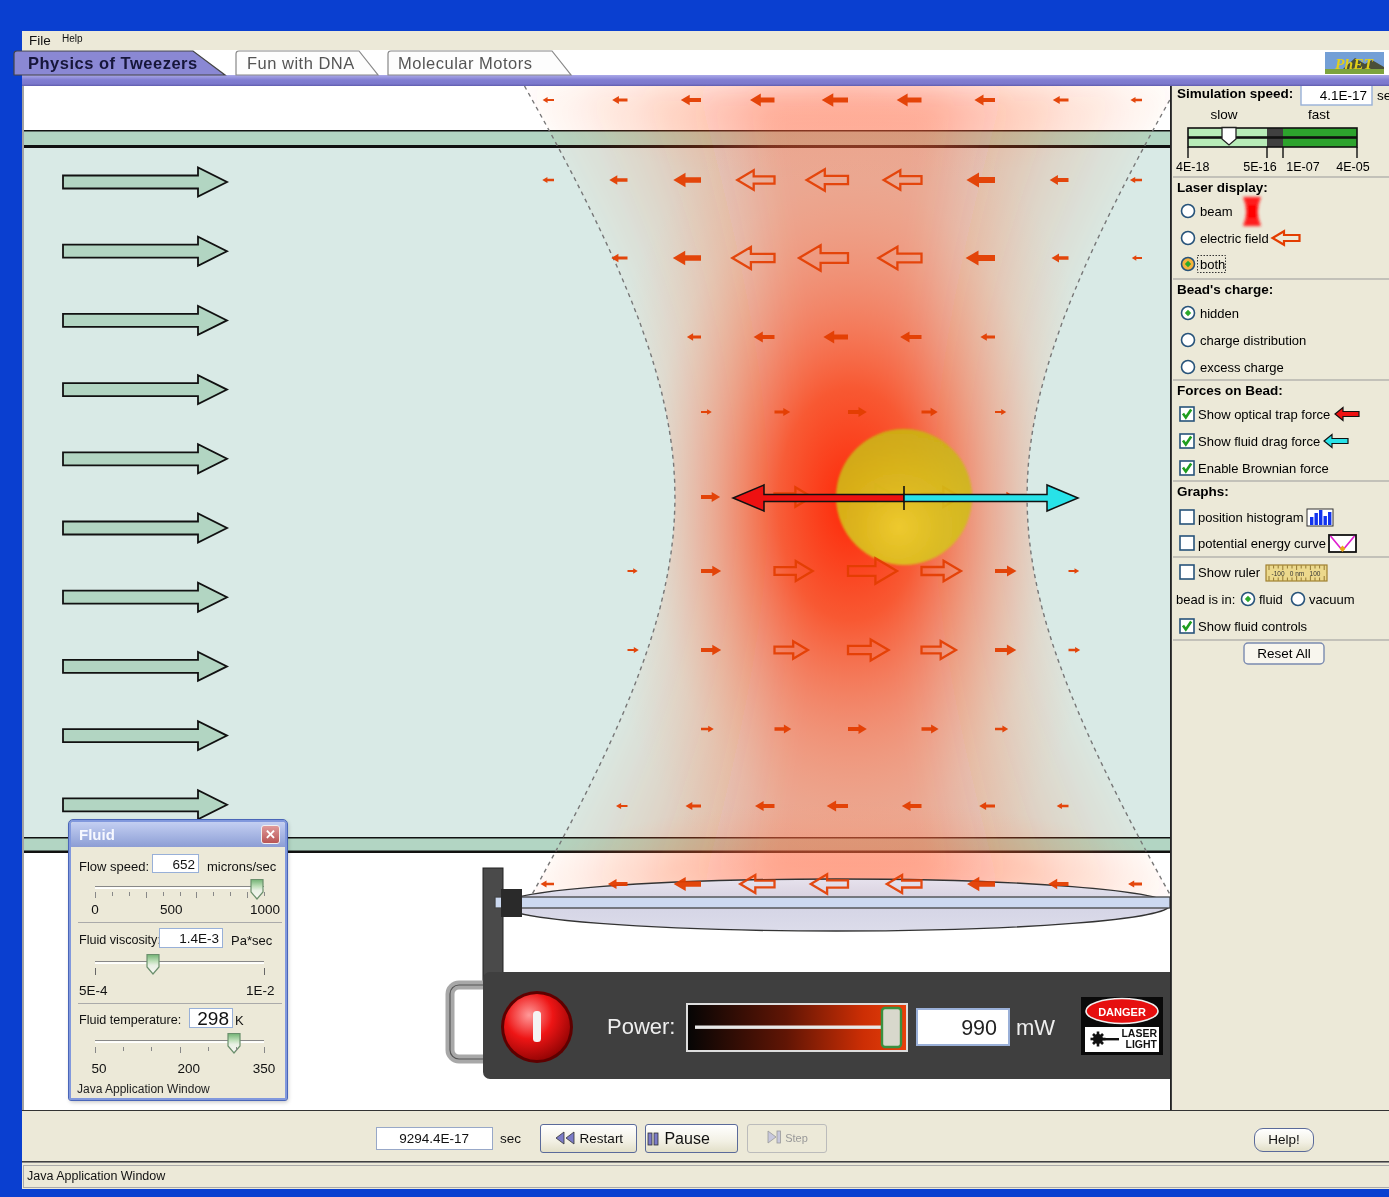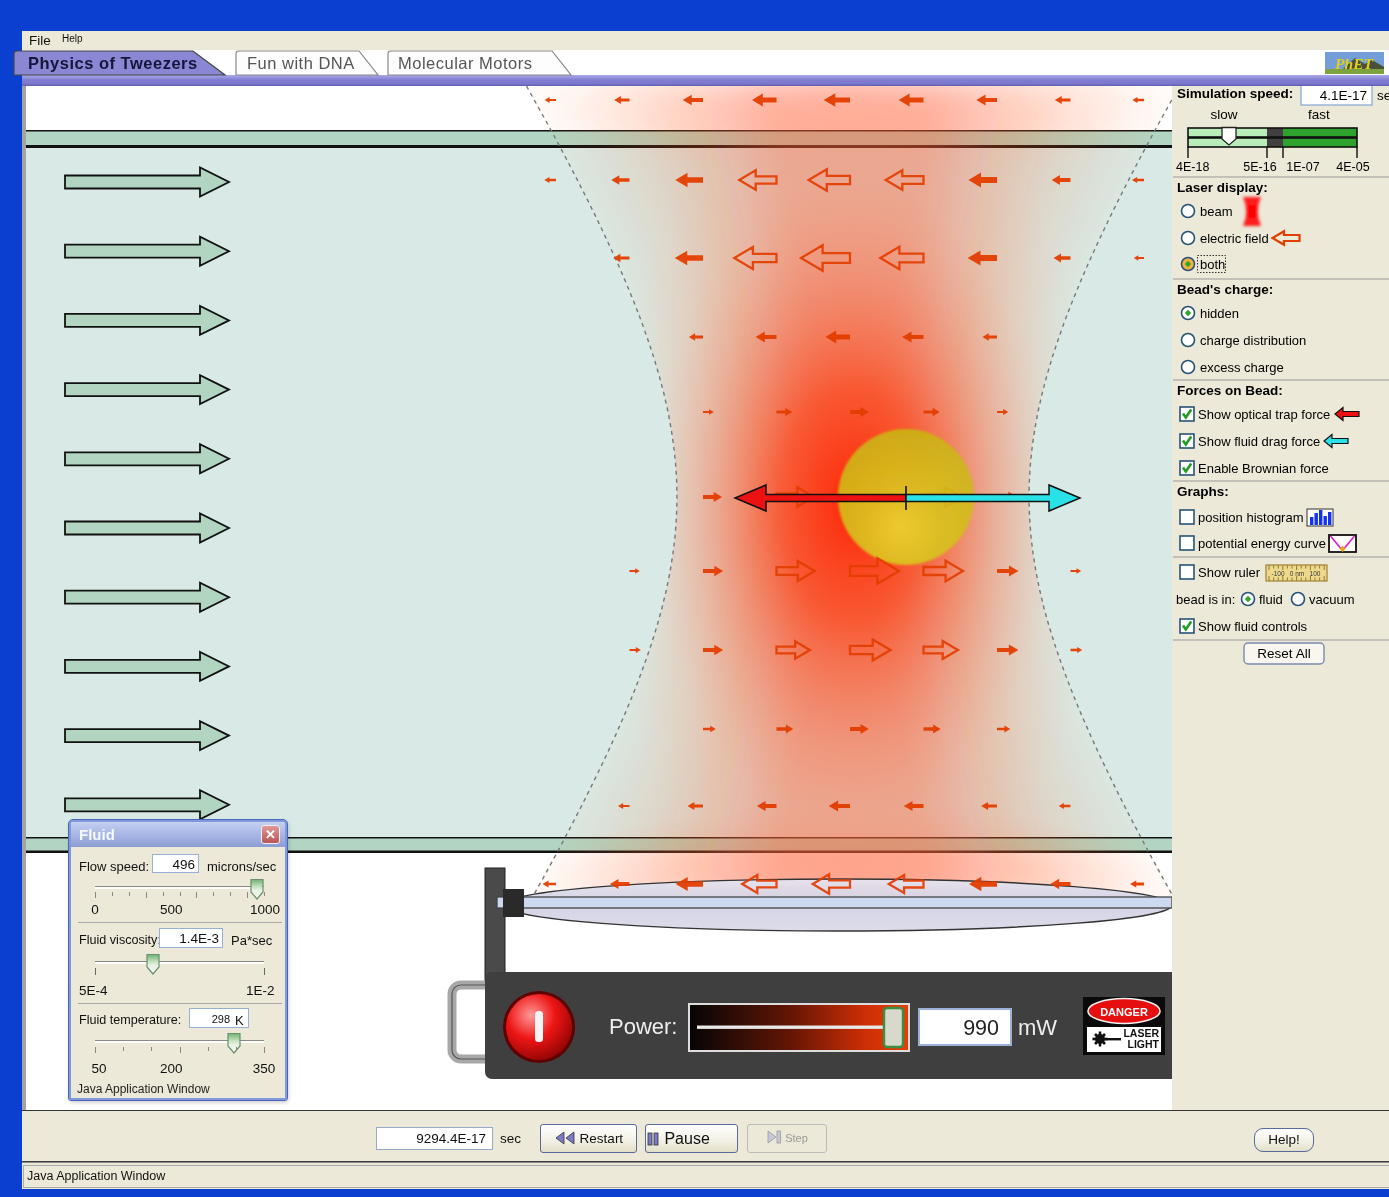--- a/index.html
+++ b/index.html
@@ -13,21 +13,21 @@
 
   <div class="abs" style="left:0;top:0;width:1378px;height:19px;background:#ece9d8">
    <span class="abs" style="left:7px;top:2px;font-size:13.5px">File</span>
    <span class="abs" style="left:40px;top:2px;font-size:10px">Help</span>
   </div>
 
   <div class="abs" style="left:0;top:19px;width:1378px;height:25px;background:#ffffff"></div>
 
   <div class="abs" style="left:0;top:44px;width:1378px;height:11px;background:linear-gradient(180deg,#aba9e8,#807dd2 45%,#7b78cc 80%,#5f5cae)"></div>
 
-  <div class="abs" style="left:0;top:55px;width:1149px;height:1024px;background:#fff;border-left:4px solid #a3a3a3;border-right:2px solid #222">
+  <div class="abs" style="left:0;top:55px;width:1149px;height:1024px;background:#fff;border-left:2px solid #a3a3a3;border-right:2px solid #222">
 <svg width="1146" height="1024" viewBox="0 0 1146 1024" style="position:absolute;left:0;top:0">
 <defs>
 <radialGradient id="beamcore" cx="0.5" cy="0.5" r="0.5">
  <stop offset="0" stop-color="#ff2000" stop-opacity="0.95"></stop>
  <stop offset="0.28" stop-color="#ff3608" stop-opacity="0.70"></stop>
  <stop offset="0.52" stop-color="#ff6038" stop-opacity="0.40"></stop>
  <stop offset="0.78" stop-color="#ff9a74" stop-opacity="0.14"></stop>
  <stop offset="1" stop-color="#ffb090" stop-opacity="0"></stop>
 </radialGradient>
 <radialGradient id="lensglow" cx="0.5" cy="0.5" r="0.5">
@@ -341,21 +341,21 @@
           <rect x="8" y="533" width="14" height="14" fill="#ffffff" stroke="#27537a" stroke-width="1.6"></rect>
           <path d="M11,539.5 L13.8,543.5 L19.2,535.5" fill="none" stroke="#1f9e1f" stroke-width="2.6"></path>
           <text x="26" y="545" font-size="13" font-family="Liberation Sans, sans-serif">Show fluid controls</text>
           <line x1="1" y1="554" x2="224" y2="554" stroke="#999" stroke-width="1"></line>
           <rect x="72" y="557" width="80" height="21" rx="4" fill="#f8f6ee" stroke="#7a8ab0" stroke-width="1.4"></rect>
           <text x="112" y="572" font-size="13.5" text-anchor="middle" font-family="Liberation Sans, sans-serif">Reset All</text>
         </svg>
   </div>
 
   <div class="abs" style="left:0;top:1079px;width:1378px;height:51px;background:#ece9d8;border-top:1.5px solid #333">
-   <div class="abs" style="left:354px;top:16px;width:117px;height:23px;background:#fff;border:1.4px solid #98a8c8;font-size:13.5px;text-align:right;line-height:21px;padding-right:6px">9294.4E-17</div>
+   <div class="abs" style="left:354px;top:16px;width:117px;height:23px;background:#fff;border:1.4px solid #98a8c8;font-size:13.5px;text-align:right;line-height:21px;padding-right:23px">9294.4E-17</div>
    <span class="abs" style="left:478px;top:20px;font-size:13.5px">sec</span>
    <div class="abs" style="left:518px;top:13px;width:97px;height:29px;background:linear-gradient(180deg,#ffffff,#f2f0e4 60%,#e2dfc8);border:1px solid #5a6a9a;border-radius:3px;font-size:13.5px;text-align:center;line-height:27px"><svg width="22" height="14" viewBox="0 0 22 14" style="vertical-align:-2px">
             <polygon points="10,1 10,13 2,7" fill="#7b7bc8" stroke="#333" stroke-width="0.8"></polygon>
             <polygon points="20,1 20,13 12,7" fill="#7b7bc8" stroke="#333" stroke-width="0.8"></polygon>
           </svg> Restart</div>
    <div class="abs" style="left:623px;top:13px;width:93px;height:29px;background:linear-gradient(180deg,#ffffff,#f2f0e4 60%,#e2dfc8);border:1px solid #5a6a9a;border-radius:3px;font-size:16px;text-align:left;line-height:27px"><svg width="14" height="14" viewBox="0 0 14 14" style="vertical-align:-2px">
             <rect x="2" y="1" width="4" height="12" fill="#7b7bc8" stroke="#333" stroke-width="0.8"></rect>
             <rect x="8" y="1" width="4" height="12" fill="#7b7bc8" stroke="#333" stroke-width="0.8"></rect>
           </svg> Pause</div>
    <div class="abs" style="left:725px;top:13px;width:80px;height:29px;background:#ece9d8;border:1px solid #bbb;border-radius:3px;font-size:11px;color:#999;text-align:center;line-height:27px"><svg width="16" height="14" viewBox="0 0 16 14" style="vertical-align:-2px">
@@ -386,21 +386,21 @@
 <polygon points="18,17 30,6 40,12 47,8 59,15 59,17" fill="#4a4f38"></polygon>
 <text x="29" y="16.5" font-size="15.5" font-style="italic" font-weight="bold" fill="#e2cf1a" text-anchor="middle" font-family="Liberation Serif, serif">PhET</text>
 </svg>
 
 <div style="position:absolute;left:69px;top:820px;width:218px;height:280px;background:#ece9d8;border:2px solid #8198dd;outline:1px solid #4a66b8;border-radius:4px 4px 2px 2px;box-shadow:1px 2px 4px rgba(0,0,0,0.25)">
  <div style="position:absolute;left:0;top:0;right:0;height:25px;background:linear-gradient(180deg,#c4cff2,#9dadde 70%,#8d9dd4);border-radius:3px 3px 0 0">
   <span style="position:absolute;left:8px;top:4px;font-size:15px;font-weight:bold;color:#f6f8ff">Fluid</span>
   <div style="position:absolute;right:5px;top:3px;width:19px;height:19px;background:linear-gradient(180deg,#e09a9a,#b95555);border:1.5px solid #f0f0f0;border-radius:3px;color:#fff;font-size:13px;font-weight:bold;text-align:center;line-height:17px">✕</div>
  </div>
  <div style="position:absolute;left:8px;top:37px;font-size:13px">Flow speed:</div>
- <div style="position:absolute;left:81px;top:32px;width:47px;height:19px;background:#fff;border:1.5px solid #98b0d8;font-size:13.5px;text-align:right;padding-right:3px;line-height:19px">496</div>
+ <div style="position:absolute;left:81px;top:32px;width:47px;height:19px;background:#fff;border:1.5px solid #98b0d8;font-size:13.5px;text-align:right;padding-right:3px;line-height:19px">652</div>
  <div style="position:absolute;left:136px;top:37px;font-size:13px">microns/sec</div>
  <div style="position:absolute;left:24px;top:64px;width:169px;height:3px;background:#fdfdf8;border-top:1.5px solid #888;border-bottom:1px solid #fff"></div>
  <div style="position:absolute;left:178px;top:56px"><svg width="16" height="23" viewBox="0 0 16 23">
           <defs>
             <linearGradient id="tg" x1="0" y1="0" x2="0" y2="1">
               <stop offset="0" stop-color="#72b274"></stop>
               <stop offset="0.35" stop-color="#bfe0ba"></stop>
               <stop offset="0.55" stop-color="#e8f0e4"></stop>
               <stop offset="1" stop-color="#f8f8f4"></stop>
             </linearGradient>
@@ -436,21 +436,21 @@
             </linearGradient>
           </defs>
           <path d="M2,1.5 L14,1.5 L14,14 L8,21 L2,14 Z" fill="url(#tg)" stroke="#6a8f6c" stroke-width="1.2"></path>
         </svg></div>
  <div style="position:absolute;left:24px;top:146px;width:1px;height:7px;background:#666"></div>
  <div style="position:absolute;left:193px;top:146px;width:1px;height:7px;background:#666"></div>
  <div style="position:absolute;left:8px;top:161px;width:40px;font-size:13.5px">5E-4</div>
  <div style="position:absolute;left:175px;top:161px;width:40px;font-size:13.5px">1E-2</div>
  <div style="position:absolute;left:7px;top:181px;width:204px;height:1px;background:#aaa"></div>
  <div style="position:absolute;left:8px;top:191px;font-size:12.6px">Fluid temperature:</div>
- <div style="position:absolute;left:118px;top:186px;width:60px;height:20px;background:#fff;border:1.5px solid #98b0d8;font-size:11px;text-align:right;padding-right:18px;line-height:20px">298</div>
+ <div style="position:absolute;left:118px;top:186px;width:44px;height:20px;background:#fff;border:1.5px solid #98b0d8;font-size:19px;text-align:right;padding-right:3px;line-height:20px">298</div>
  <div style="position:absolute;left:164px;top:191px;font-size:13px">K</div>
  <div style="position:absolute;left:24px;top:218px;width:169px;height:3px;background:#fdfdf8;border-top:1.5px solid #888;border-bottom:1px solid #fff"></div>
  <div style="position:absolute;left:155px;top:210px"><svg width="16" height="23" viewBox="0 0 16 23">
           <defs>
             <linearGradient id="tg" x1="0" y1="0" x2="0" y2="1">
               <stop offset="0" stop-color="#72b274"></stop>
               <stop offset="0.35" stop-color="#bfe0ba"></stop>
               <stop offset="0.55" stop-color="#e8f0e4"></stop>
               <stop offset="1" stop-color="#f8f8f4"></stop>
             </linearGradient>
@@ -458,16 +458,16 @@
           <path d="M2,1.5 L14,1.5 L14,14 L8,21 L2,14 Z" fill="url(#tg)" stroke="#6a8f6c" stroke-width="1.2"></path>
         </svg></div>
  <div style="position:absolute;left:24.0px;top:225px;width:1px;height:6px;background:#888"></div>
       <div style="position:absolute;left:52.2px;top:225px;width:1px;height:4px;background:#888"></div>
       <div style="position:absolute;left:80.4px;top:225px;width:1px;height:4px;background:#888"></div>
       <div style="position:absolute;left:108.6px;top:225px;width:1px;height:6px;background:#888"></div>
       <div style="position:absolute;left:136.8px;top:225px;width:1px;height:4px;background:#888"></div>
       <div style="position:absolute;left:165.0px;top:225px;width:1px;height:4px;background:#888"></div>
       <div style="position:absolute;left:193.2px;top:225px;width:1px;height:6px;background:#888"></div>
  <div style="position:absolute;left:14px;top:239px;width:28px;font-size:13.5px;text-align:center">50</div>
- <div style="position:absolute;left:89px;top:239px;width:40px;font-size:13.5px;text-align:left">200</div>
+ <div style="position:absolute;left:89px;top:239px;width:40px;font-size:13.5px;text-align:right">200</div>
  <div style="position:absolute;left:173px;top:239px;width:40px;font-size:13.5px;text-align:center">350</div>
  <div style="position:absolute;left:6px;top:260px;font-size:12px;color:#222">Java Application Window</div>
 </div>
 </div>
 </body></html>

